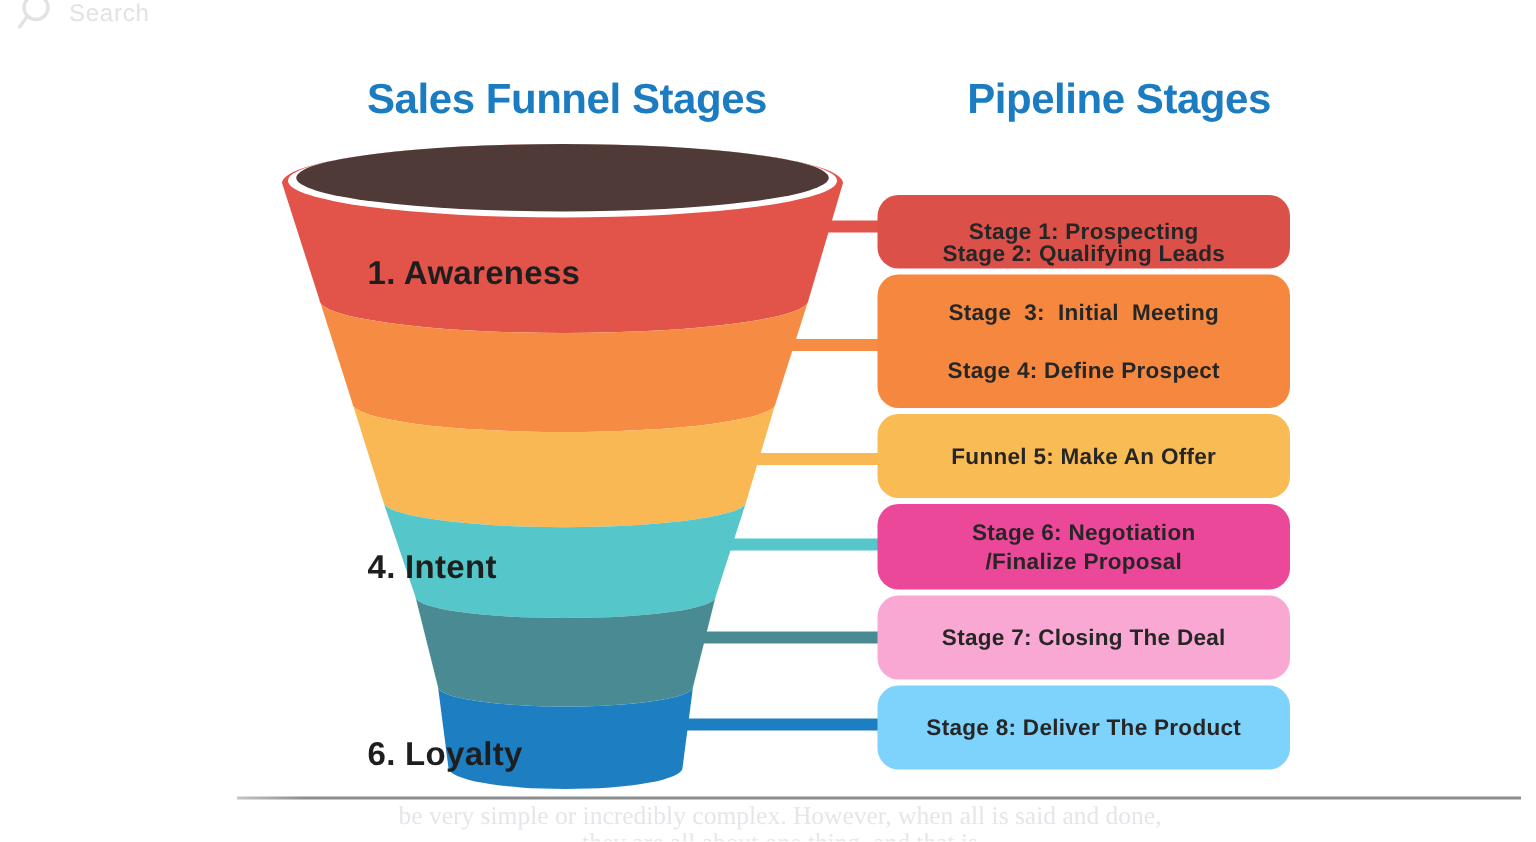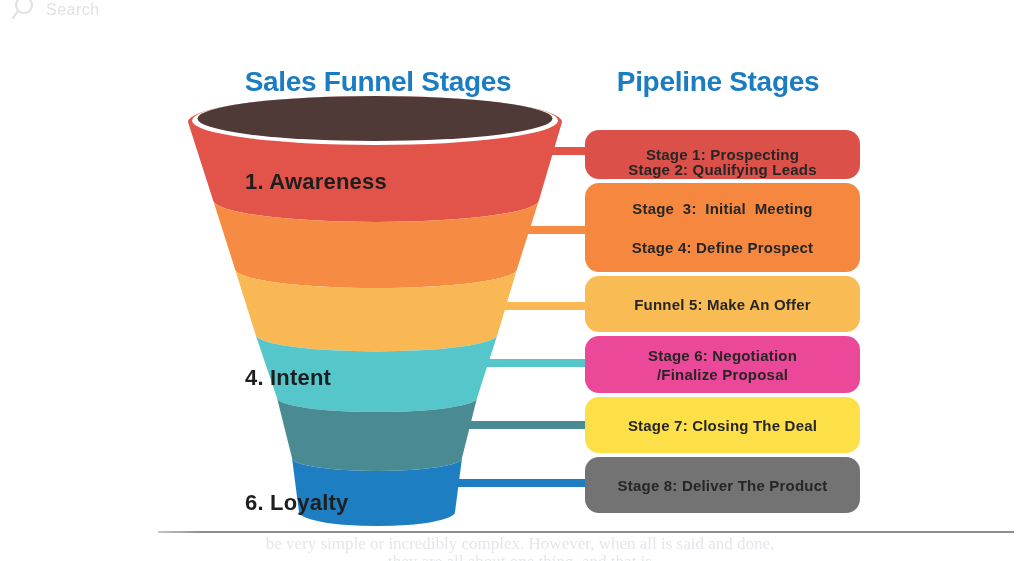--- a/index.html
+++ b/index.html
@@ -28,24 +28,23 @@
     padding-top: 6px;
   }
   .title {
     position: absolute;
     top: 50px;
     font-size: 28px;
     font-weight: 700;
     letter-spacing: -0.3px;
     color: #1C7CC2;
     text-align: center;
-    margin-top: 16px;
   }
   .title-funnel { left: 178px; width: 400px; }
-  .title-pipeline { left: 568px; width: 300px; }
+  .title-pipeline { left: 596px; width: 300px; }
   .funnel-svg { position: absolute; left: 0; top: 0; }
   .funnel-label {
     position: absolute;
     left: 245px;
     width: 260px;
     font-size: 22px;
     font-weight: 700;
     color: #1e1e1e;
     letter-spacing: 0.2px;
   }
@@ -140,25 +139,25 @@
 
   <div class="pipeline-box" style="top: 276px; height: 56px; background: rgb(249, 187, 83);">
     <span class="line">Funnel 5: Make An Offer</span>
   </div>
 
   <div class="pipeline-box" style="top: 336px; height: 57px; background: #ec4899;">
     <span class="line">Stage 6: Negotiation</span>
     <span class="line">/Finalize Proposal</span>
   </div>
 
-  <div class="pipeline-box" style="top: 397px; height: 56px; background: #fde047;">
+  <div class="pipeline-box" style="top: 397px; height: 56px; background: #f9a8d4;">
     <span class="line">Stage 7: Closing The Deal</span>
   </div>
 
-  <div class="pipeline-box" style="top: 457px; height: 56px; background: #737373;">
+  <div class="pipeline-box" style="top: 457px; height: 56px; background: #7dd3fc;">
     <span class="line">Stage 8: Deliver The Product</span>
   </div>
 
   <div class="divider"></div>
   <div class="footer-line footer-line-1">be very simple or incredibly complex. However, when all is said and done,</div>
   <div class="footer-line footer-line-2">they are all about one thing, and that is</div>
 
 </div>
 
 </body></html>

